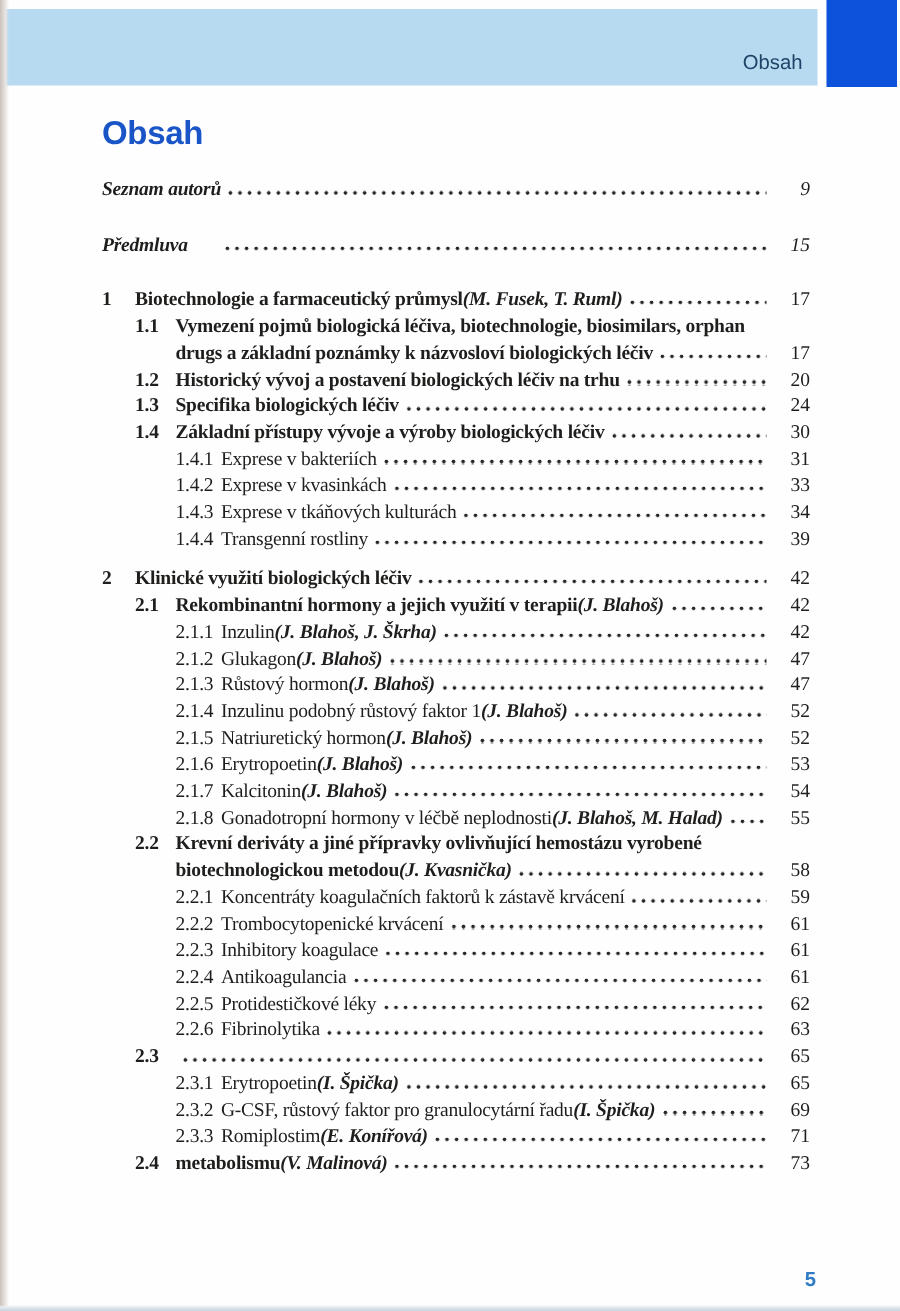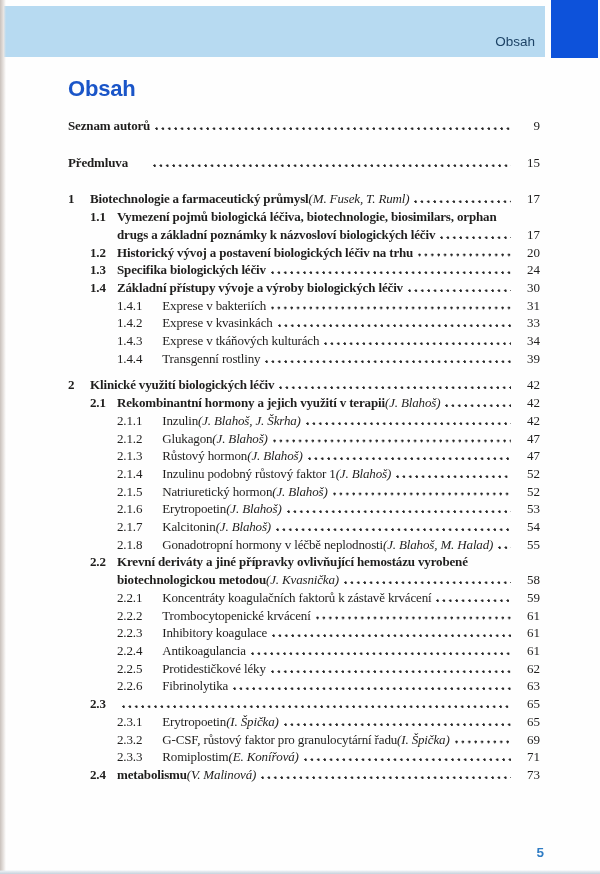--- a/index.html
+++ b/index.html
@@ -19,33 +19,33 @@
     display:flex;align-items:flex-end;justify-content:flex-end;}
   .bar-label{font-family:"Liberation Sans",sans-serif;font-size:13.5px;color:var(--bartext);
     padding:0 10px 8px 0;}
   .corner{position:absolute;top:0;right:2px;width:47px;height:58px;background:var(--square);}
   
   .main{position:absolute;top:0;left:68px;right:60px;padding-top:77px;}
   .page-title{font-family:"Liberation Sans",sans-serif;font-weight:bold;font-size:22px;
     line-height:24px;color:var(--title);margin:0 0 16px 0;letter-spacing:-0.2px;}
   
   .entry{display:flex;font-size:13px;line-height:17.7px;color:var(--ink);letter-spacing:-0.15px;}
-  .e-front{font-weight:bold;margin-bottom:19px;}
+  .e-front{font-weight:bold;margin-bottom:19px;font-style:italic;}
   .e-ch{font-weight:bold;}
   .e-sec{font-weight:bold;margin-left:22px;}
   .e-sub{margin-left:49px;}
   .e-sub + .e-ch{margin-top:9px;}
   .num{flex:none;}
   .e-ch > .num{width:22px;}
   .e-sec > .num{width:27px;}
-  .numin{margin-right:20px;}
+  .numin{margin-right:5px;}
   .body{flex:1 1 auto;min-width:0;}
   .pre{white-space:nowrap;}
   .last{display:flex;align-items:baseline;white-space:nowrap;}
-  .it{font-style:italic;font-weight:400;text-align:right;}
+  .it{font-style:italic;font-weight:700;text-align:right;}
   .leader{flex:1 1 auto;min-width:8px;height:3.2px;margin:0 3px 0 5px;
     background-image:radial-gradient(circle at 1.6px 1.7px, #262626 1.1px, rgba(0,0,0,0) 1.45px);
     background-size:6.4px 3.2px;background-repeat:repeat-x;background-position:0 100%;}
   .pagenum{flex:none;width:26px;text-align:right;font-weight:400;letter-spacing:0;}
   .folio{position:absolute;top:845px;right:56px;font-family:"Liberation Sans",sans-serif;
     font-size:13.5px;font-weight:bold;color:var(--folio);}
 </style>
 </head>
 <body style="--bar: #b7daf1; --square: #0d52da; --title: #1a55c8; --bartext: #1d4366; --folio: #2f7cc4; --ink: #1f1e1d;">
 

